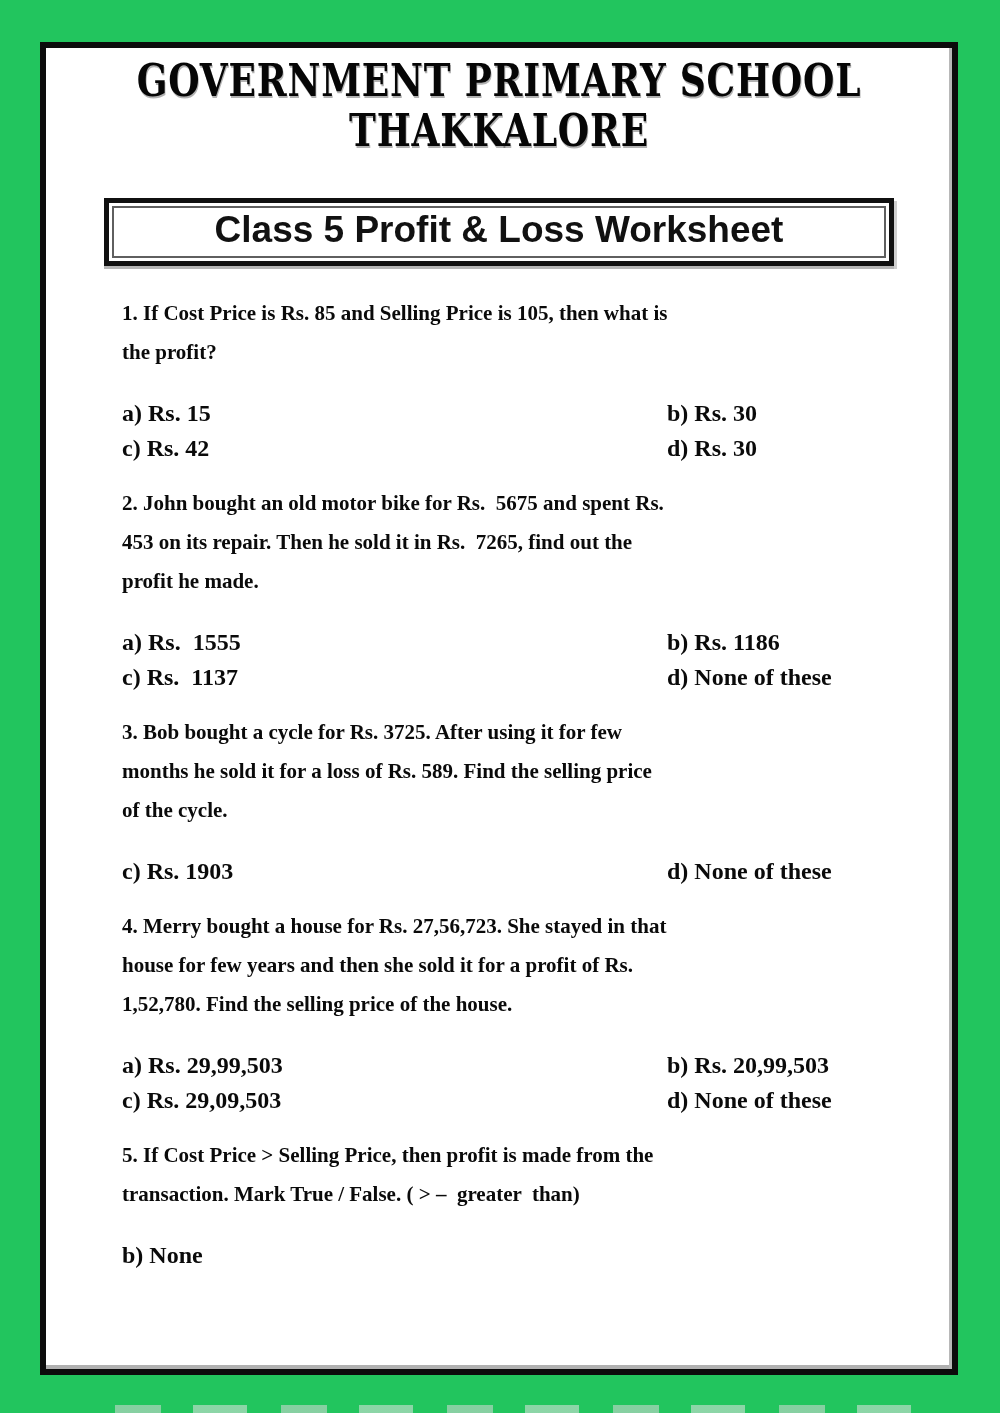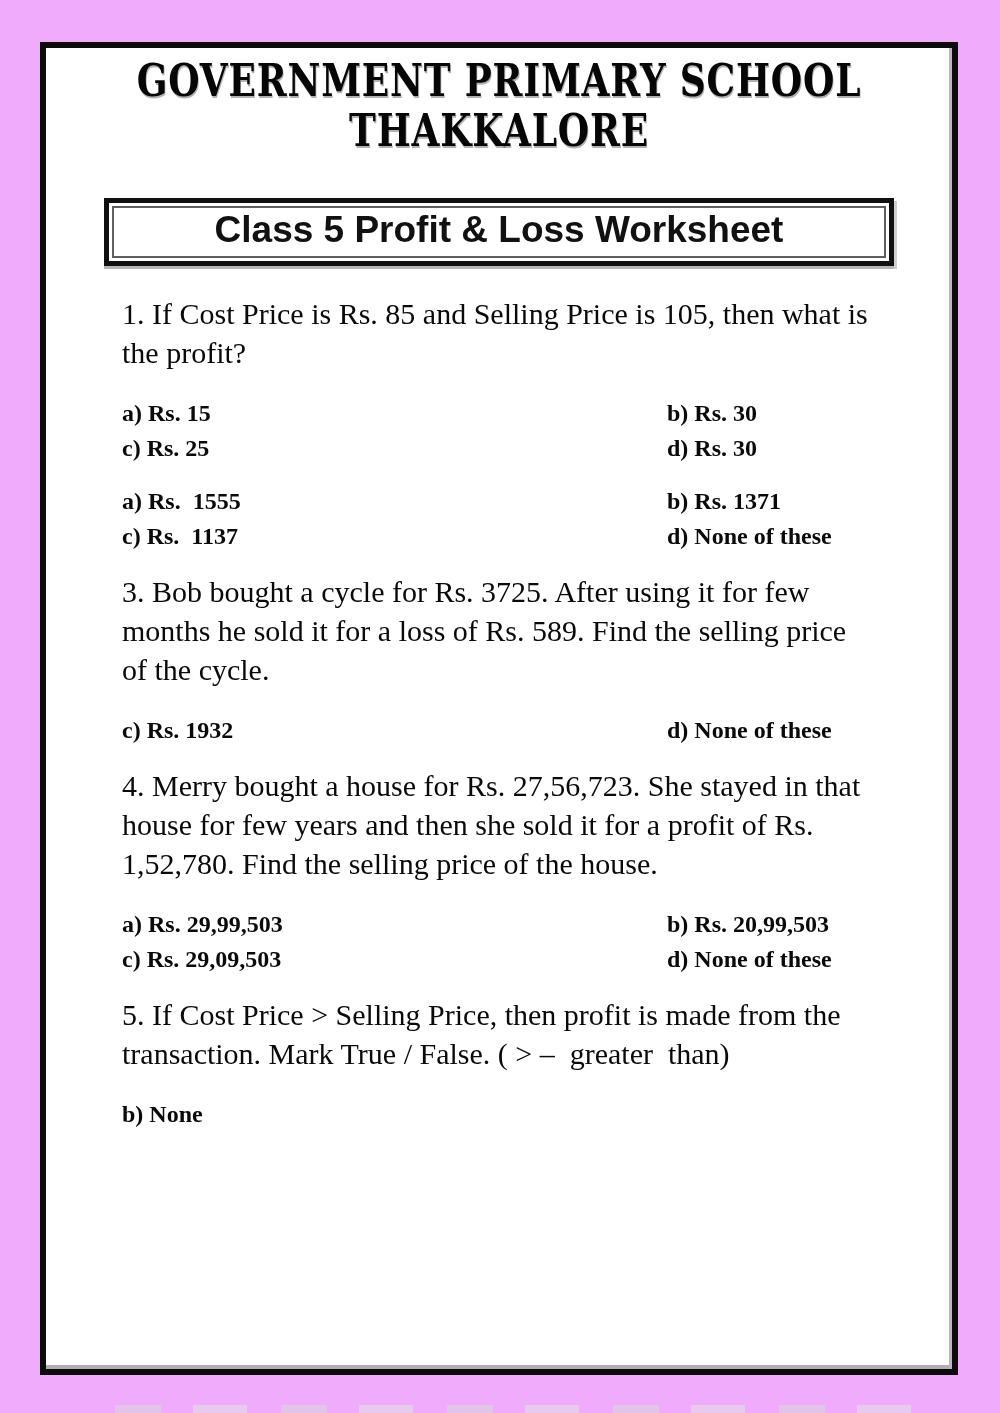--- a/index.html
+++ b/index.html
@@ -6,21 +6,21 @@
   body{
     width:1000px;height:1413px;
     background:#ffffff;
     font-family:"Liberation Serif","DejaVu Serif",serif;
     position:relative;
     overflow:hidden;
   }
   .canvas{
     position:absolute;inset:0;
     width:1000px;height:1413px;
-    background:#f0abfc;
+    background:#22c55e;
   }
   
   .page{
     box-sizing:border-box;
     position:absolute;
     left:40px;top:42px;
     width:918px;height:1333px;
     background:#ffffff;
     border:6px solid #0c0c0c;
     box-shadow:inset -3px 0 0 #b8b8b8, inset 0 -4px 0 #b0b0b0;
@@ -66,22 +66,22 @@
     color:#111;
   }
   
   .questions{
     margin-top:28px;
     padding:0 70px 0 76px;
     color:#0a0a0a;
   }
   .q-block{margin-bottom:18px;}
   .q-text{
-    font-weight:normal;
-    font-size:30px;
+    font-weight:bold;
+    font-size:21px;
     line-height:39px;
     white-space:pre-wrap;
     margin:0 0 24px 0;
   }
   .opt-row{
     display:flex;
     font-weight:bold;
     font-size:24px;
     line-height:35px;
   }
@@ -125,42 +125,45 @@
     <div class="questions">
 
       <div class="q-block">
         <p class="q-text">1. If Cost Price is Rs. 85 and Selling Price is 105, then what is
 the profit?</p>
         <div class="opt-row">
           <span class="opt-left">a) Rs. 15</span>
           <span class="opt-right">b) Rs. 30</span>
         </div>
         <div class="opt-row">
-          <span class="opt-left">c) Rs. 25</span>
+          <span class="opt-left">c) Rs. 42</span>
           <span class="opt-right">d) Rs. 30</span>
         </div>
       </div>
 
       <div class="q-block">
+        <p class="q-text">2. John bought an old motor bike for Rs.  5675 and spent Rs.
+453 on its repair. Then he sold it in Rs.  7265, find out the
+profit he made.</p>
         <div class="opt-row">
           <span class="opt-left">a) Rs.  1555</span>
-          <span class="opt-right">b) Rs. 1371</span>
+          <span class="opt-right">b) Rs. 1186</span>
         </div>
         <div class="opt-row">
           <span class="opt-left">c) Rs.  1137</span>
           <span class="opt-right">d) None of these</span>
         </div>
       </div>
 
       <div class="q-block">
         <p class="q-text">3. Bob bought a cycle for Rs. 3725. After using it for few
 months he sold it for a loss of Rs. 589. Find the selling price
 of the cycle.</p>
         <div class="opt-row">
-          <span class="opt-left">c) Rs. 1932</span>
+          <span class="opt-left">c) Rs. 1903</span>
           <span class="opt-right">d) None of these</span>
         </div>
       </div>
 
       <div class="q-block">
         <p class="q-text">4. Merry bought a house for Rs. 27,56,723. She stayed in that
 house for few years and then she sold it for a profit of Rs.
 1,52,780. Find the selling price of the house.</p>
         <div class="opt-row">
           <span class="opt-left">a) Rs. 29,99,503</span>

